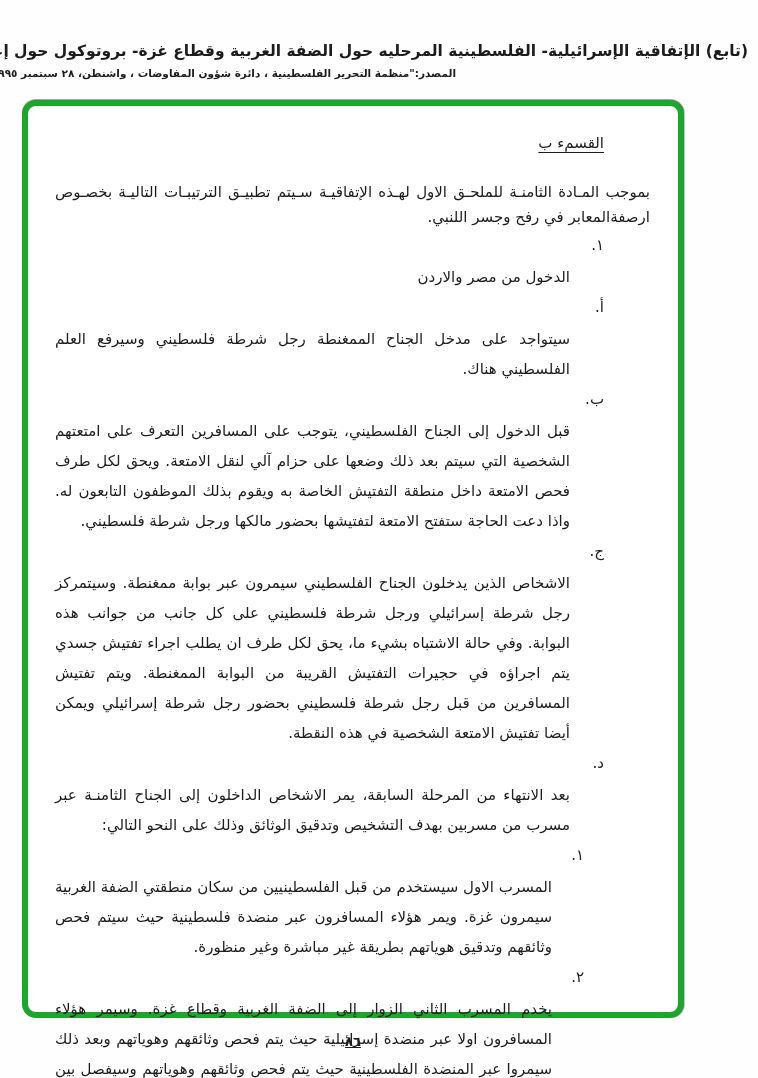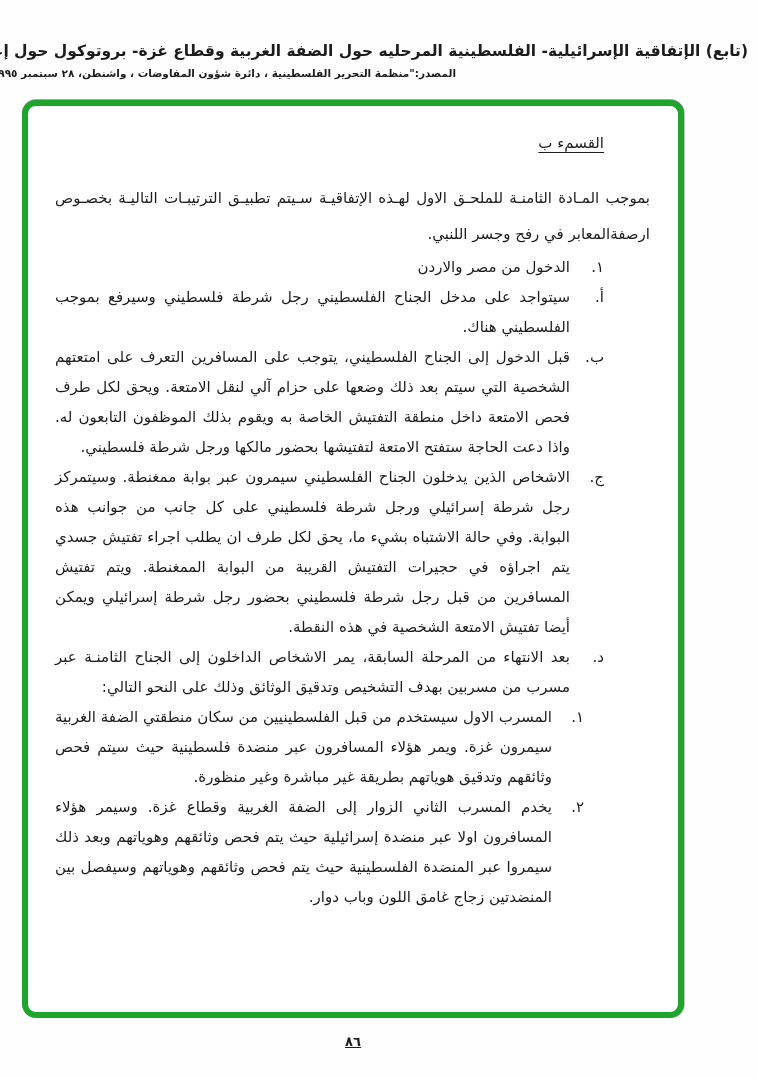--- a/index.html
+++ b/index.html
@@ -26,29 +26,29 @@
     box-shadow:0 -1px 0 rgba(0,0,0,.35), 1px 0 0 rgba(0,0,0,.25);
     background:#fff;
   }
   .frame-inner{padding:26px 28px 0 27px;direction:rtl;}
   .sec-heading{
     font-size:15px;line-height:22px;margin:0 46px 0 0;
     text-decoration:underline;text-underline-offset:4px;
   }
   .sec-subheading{font-size:15px;line-height:22px;margin:10px 46px 0 0;}
   .intro{
-    font-size:15px;line-height:36px;margin:26px 0 0 0;
+    font-size:15px;line-height:25px;margin:26px 0 0 0;
     text-align:justify;text-justify:inter-word;
   }
   .item{display:flex;direction:rtl;font-size:15px;line-height:30px;}
   .item.l1{margin-right:46px;}
   .item.l2{margin-right:66px;}
   .marker{flex:0 0 auto;width:34px;}
   .l2 .marker{width:32px;}
-  .itext{flex:1 1 auto;text-align:justify;text-justify:inter-word;}
+  .itext{flex:1 1 auto;text-align:justify;text-justify:inter-word;margin-top:32px;}
   
   .pagenum{
     position:absolute;top:1034px;left:0;width:706px;text-align:center;
     font-size:13px;font-weight:bold;letter-spacing:2px;text-decoration:underline;
   }
 </style>
 </head>
 <body>
 
 <div class="hdr">
@@ -60,21 +60,21 @@
   <div class="frame-inner">
     <div class="sec-heading">القسمء ب</div>
     <p class="intro">بموجب المـادة الثامنـة للملحـق الاول لهـذه الإتفاقيـة سـيتم تطبيـق الترتيبـات التاليـة بخصـوص ارصفةالمعابر في رفح وجسر اللنبي.</p>
 
     <div class="item l1">
       <span class="marker">١.</span>
       <span class="itext">الدخول من مصر والاردن</span>
     </div>
     <div class="item l1">
       <span class="marker">أ.</span>
-      <span class="itext">سيتواجد على مدخل الجناح الفلسطيني رجل شرطة فلسطيني وسيرفع بموجب الفلسطيني هناك.</span>
+      <span class="itext">سيتواجد على مدخل الجناح الممغنطة رجل شرطة فلسطيني وسيرفع العلم الفلسطيني هناك.</span>
     </div>
     <div class="item l1">
       <span class="marker">ب.</span>
       <span class="itext">قبل الدخول إلى الجناح الفلسطيني، يتوجب على المسافرين التعرف على امتعتهم الشخصية التي سيتم بعد ذلك وضعها على حزام آلي لنقل الامتعة. ويحق لكل طرف فحص الامتعة داخل منطقة التفتيش الخاصة به ويقوم بذلك الموظفون التابعون له. واذا دعت الحاجة ستفتح الامتعة لتفتيشها بحضور مالكها ورجل شرطة فلسطيني.</span>
     </div>
     <div class="item l1">
       <span class="marker">ج.</span>
       <span class="itext">الاشخاص الذين يدخلون الجناح الفلسطيني سيمرون عبر بوابة ممغنطة. وسيتمركز رجل شرطة إسرائيلي ورجل شرطة فلسطيني على كل جانب من جوانب هذه البوابة. وفي حالة الاشتباه بشيء ما، يحق لكل طرف ان يطلب اجراء تفتيش جسدي يتم اجراؤه في حجيرات التفتيش القريبة من البوابة الممغنطة. ويتم تفتيش المسافرين من قبل رجل شرطة فلسطيني بحضور رجل شرطة إسرائيلي ويمكن أيضا تفتيش الامتعة الشخصية في هذه النقطة.</span>
     </div>
     <div class="item l1">

